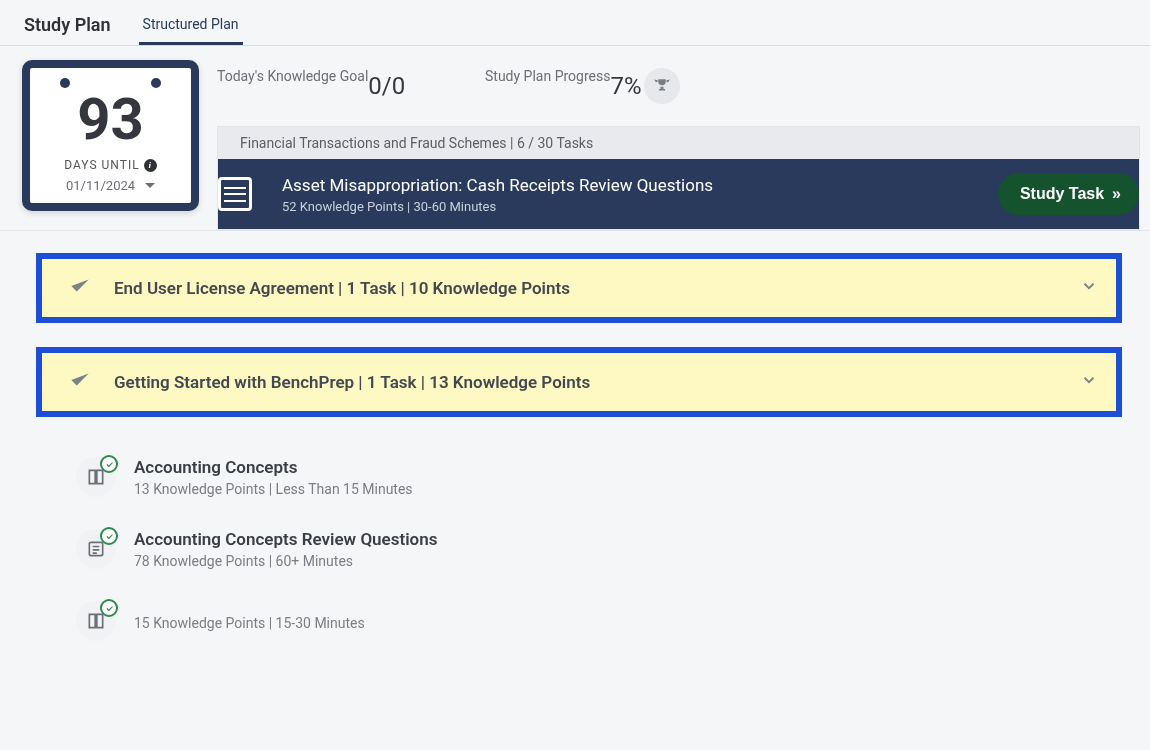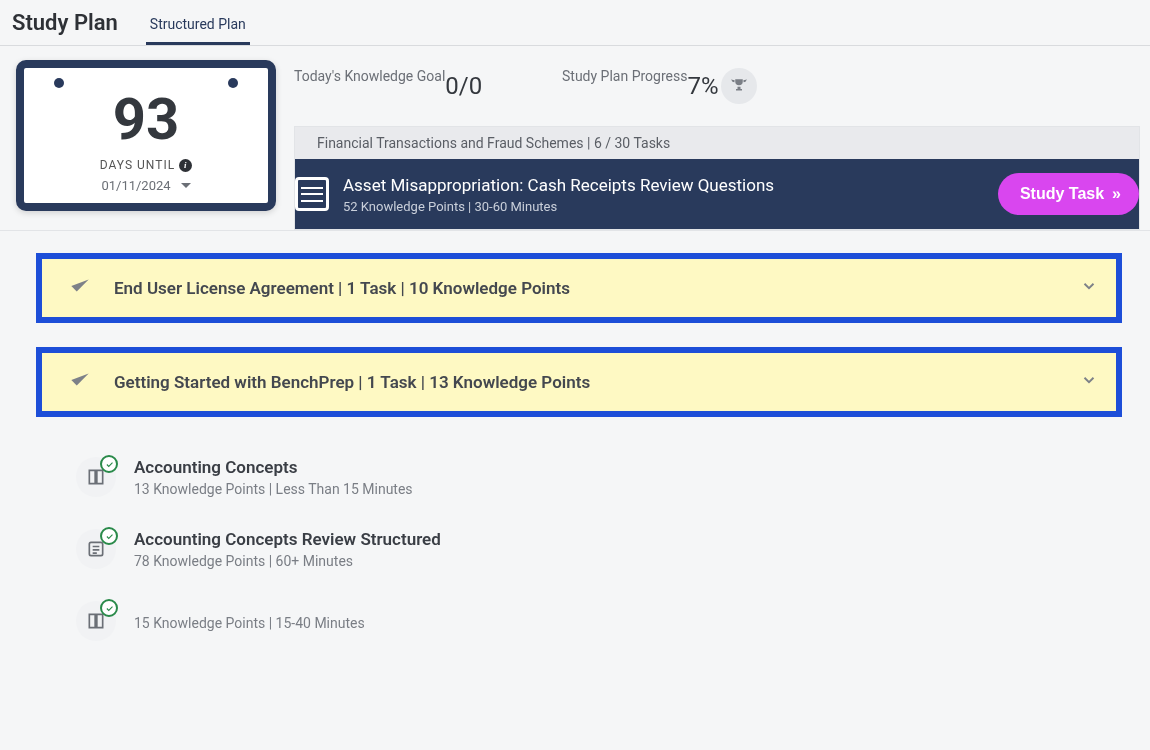--- a/index.html
+++ b/index.html
@@ -12,42 +12,43 @@
     overflow: hidden;
   }
   .tabs {
     display: flex;
     align-items: flex-end;
     gap: 28px;
     padding: 10px 12px 0 12px;
     border-bottom: 1px solid #d9dbde;
   }
   .tabs .tab-title {
-    font-size: 22px;
+    font-size: 18px;
     font-weight: 600;
     color: #2e3136;
     padding-bottom: 10px;
+    margin-left: 12px;
   }
   .tabs .tab-link {
     font-size: 14px;
     color: #293a5c;
     padding: 6px 4px 10px 4px;
     border-bottom: 3px solid #293a5c;
     cursor: pointer;
   }
 
   .top-section {
     display: flex;
     border-bottom: 1px solid #e2e4e7;
     padding-bottom: 0;
   }
 
   .calendar-widget {
-    width: 260px;
-    margin: 14px 18px 14px 16px;
+    width: 177px;
+    margin: 14px 18px 14px 22px;
   }
   .cal-card {
     background: #fff;
     border: 8px solid #293a5c;
     border-radius: 10px;
     text-align: center;
     padding: 10px 8px 10px 8px;
     position: relative;
     box-shadow: 0 2px 6px rgba(0,0,0,0.15);
   }
@@ -175,37 +176,37 @@
     color: #5a5e65;
     font-size: 14px;
     padding: 8px 22px;
   }
   .task-body {
     background: #293a5c;
     color: #fff;
     display: flex;
     align-items: center;
     padding: 14px 0;
-    gap: 14px;
+    gap: 30px;
   }
   .task-icon {
     width: 34px; height: 34px;
     border: 3px solid #fff;
     border-radius: 4px;
     display: flex;
     flex-direction: column;
     justify-content: space-evenly;
     padding: 2px 3px;
   }
   .task-icon span { height: 2px; background: #fff; }
   .task-title { font-size: 17px; }
   .task-sub { font-size: 13px; color: #c9cfda; margin-top: 4px; }
   .task-btn {
     margin-left: auto;
-    background: #d946ef;
+    background: #14532d;
     color: #fff;
     border: none;
     border-radius: 24px;
     padding: 12px 22px;
     font-size: 16px;
     font-weight: 600;
     display: flex;
     align-items: center;
     gap: 8px;
     cursor: pointer;
@@ -418,33 +419,33 @@
             <rect x="4" y="4" width="16" height="16" rx="2"></rect>
             <path d="M8 9h8M8 13h8M8 17h5"></path>
           </svg>
           <span class="badge">
             <svg viewBox="0 0 24 24">
               <path d="M5 12l5 5L20 7"></path>
             </svg>
           </span>
         </div>
         <div>
-          <div class="item-title">Accounting Concepts Review Structured</div>
+          <div class="item-title">Accounting Concepts Review Questions</div>
           <div class="item-sub">78 Knowledge Points |  60+ Minutes</div>
         </div>
       </div>
       <div class="task-item">
         <div class="item-icon">
           <svg class="main" viewBox="0 0 24 24">
             <path d="M4 4h7v16H4zM13 4h7v16h-7z"></path>
           </svg>
           <span class="badge">
             <svg viewBox="0 0 24 24">
               <path d="M5 12l5 5L20 7"></path>
             </svg>
           </span>
         </div>
         <div>
-          <div class="item-sub">15 Knowledge Points |  15-40 Minutes</div>
+          <div class="item-sub">15 Knowledge Points |  15-30 Minutes</div>
         </div>
       </div>
     </div>
   </div>
 
 </body></html>

